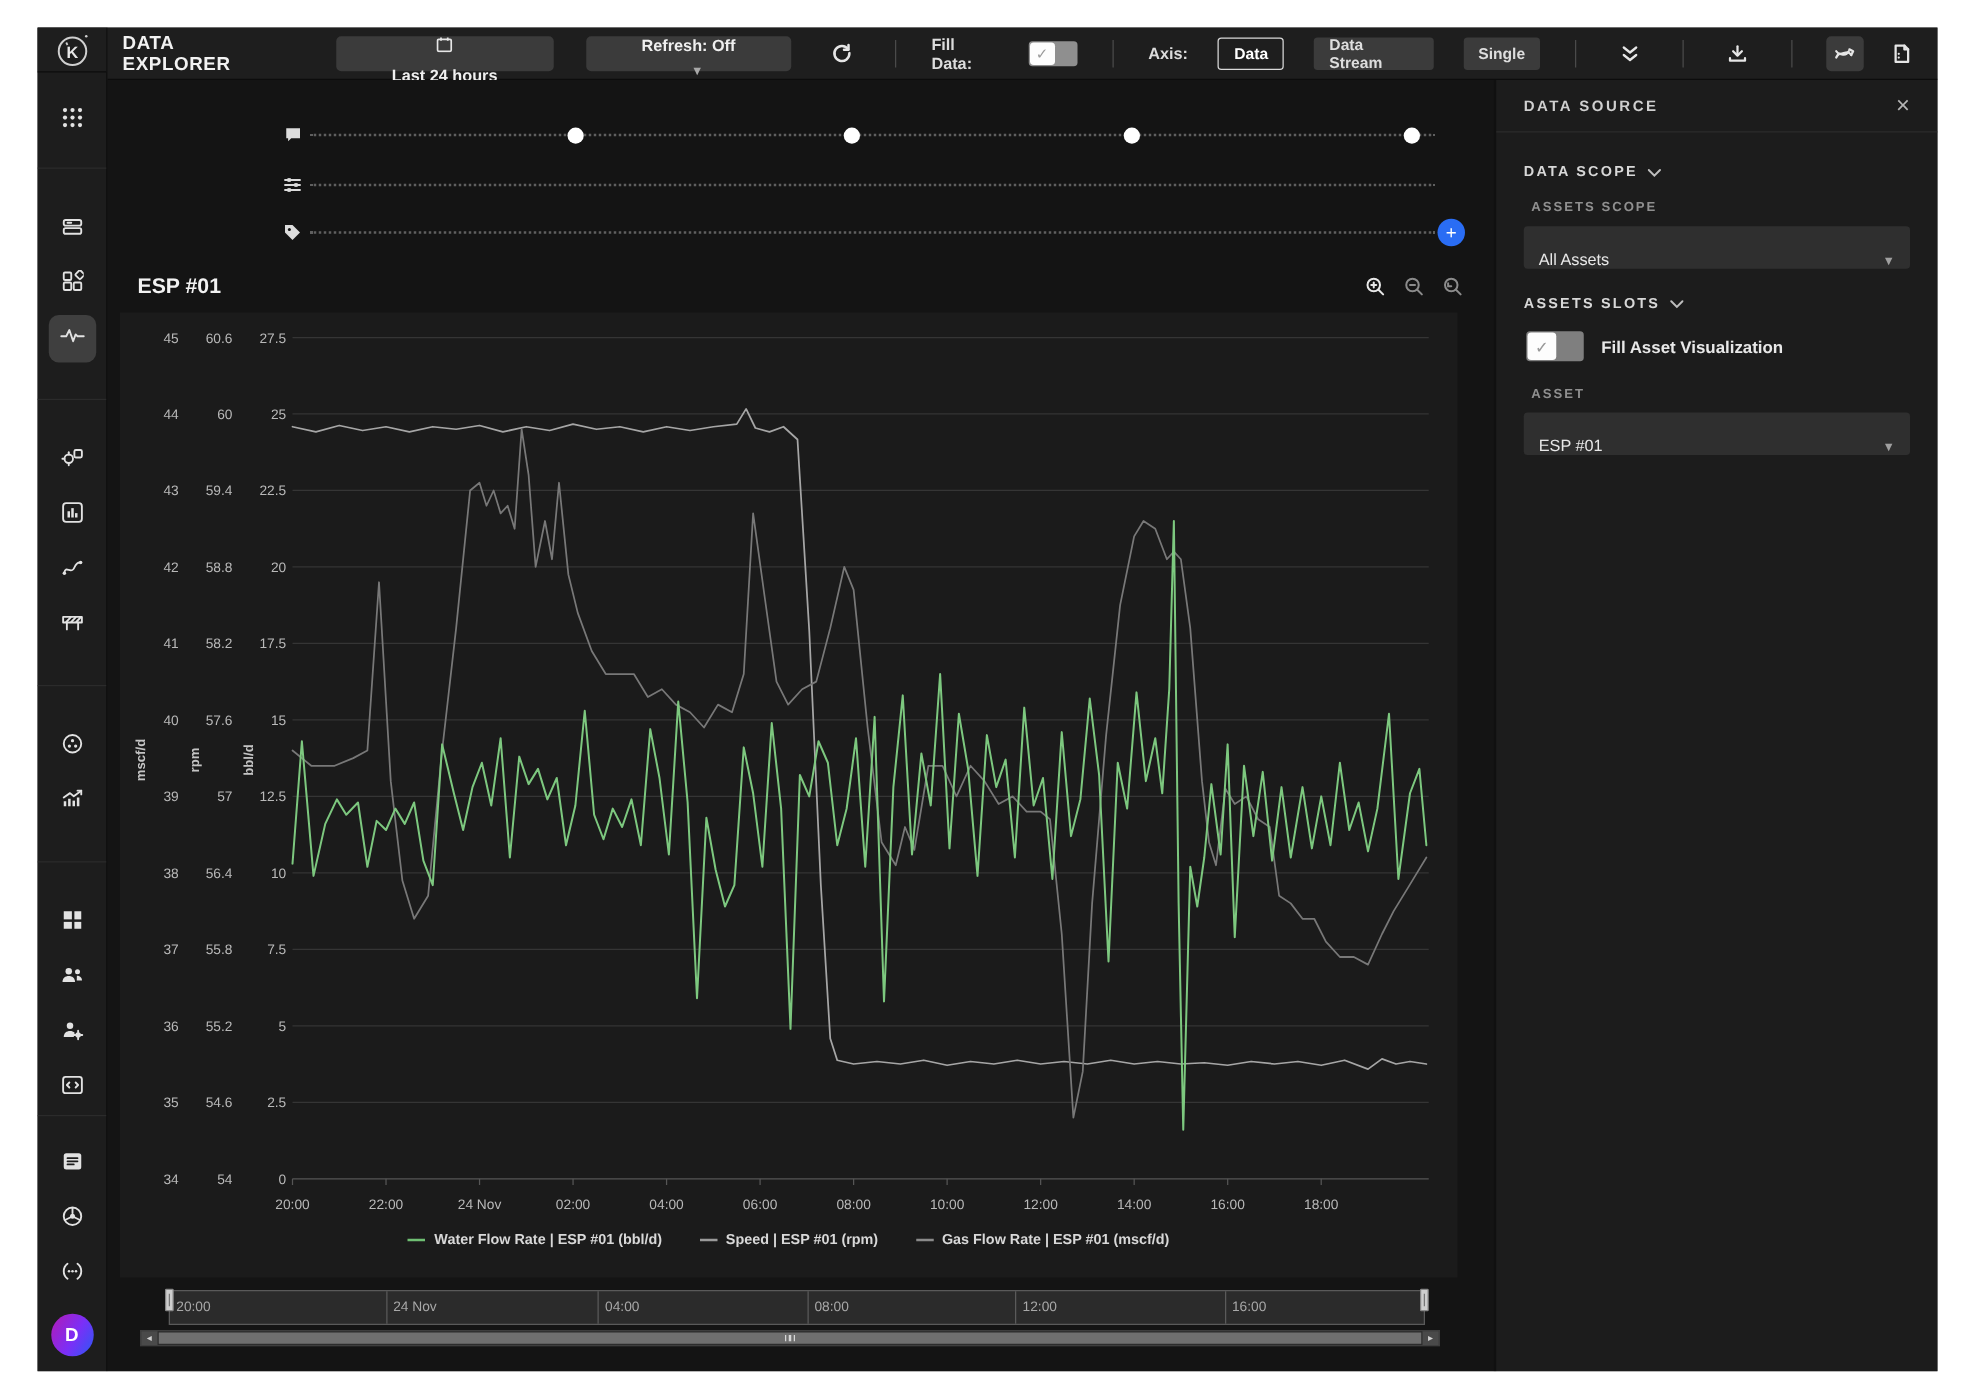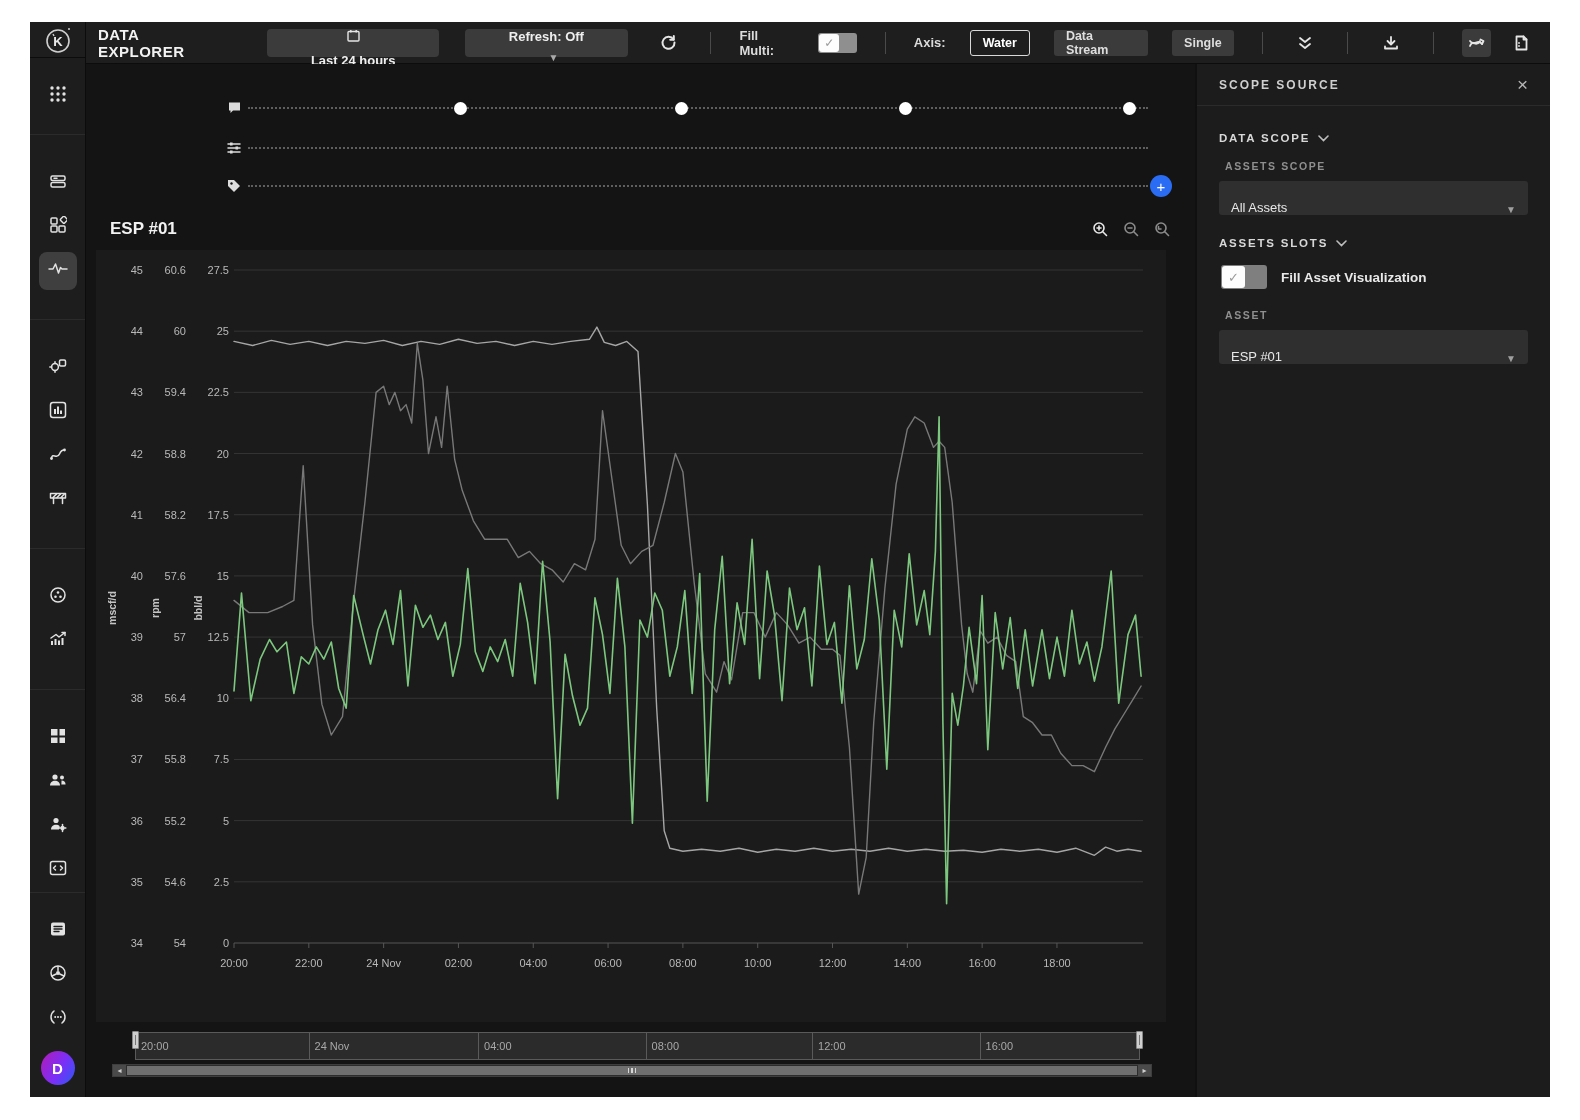--- a/index.html
+++ b/index.html
@@ -300,29 +300,29 @@
       <span>Refresh: Off</span>
       <span class="caret">▼</span>
     </div>
     <div class="icon-btn" style="margin-left:10px;">
       <svg width="17" height="17" viewBox="0 0 17 17">
           <path d="M13.5,5.5 A6 6 0 1 0 14.5,8.5" stroke-width="2"></path>
           <polyline points="13.8,2 13.8,5.8 10.2,5.8" stroke-width="2" fill="none"></polyline>
         </svg>
     </div>
     <div class="hdiv"></div>
-    <span class="hlabel">Fill Multi:</span>
+    <span class="hlabel">Fill Data:</span>
     <div class="toggle">
       <div class="knob">
           <span>✓</span>
         </div>
     </div>
     <div class="hdiv"></div>
     <span class="hlabel">Axis:</span>
-    <div class="axis-btn selected">Water</div>
+    <div class="axis-btn selected">Data</div>
     <div class="axis-btn">Data Stream</div>
     <div class="axis-btn">Single</div>
     <div class="hdiv"></div>
     <div class="icon-btn">
       <svg width="16" height="16" viewBox="0 0 16 16">
           <polyline points="3,3 8,7 13,3"></polyline>
           <polyline points="3,9 8,13 13,9"></polyline>
         </svg>
     </div>
     <div class="hdiv"></div>
@@ -492,20 +492,34 @@
           <line x1="811.3333333333333" y1="693" x2="811.3333333333333" y2="698" stroke="#565656" stroke-width="1"></line>
           <text x="811.3333333333333" y="717" text-anchor="middle" fill="#b9b9b9" font-size="11">14:00</text>
           <line x1="886.1481481481482" y1="693" x2="886.1481481481482" y2="698" stroke="#565656" stroke-width="1"></line>
           <text x="886.1481481481482" y="717" text-anchor="middle" fill="#b9b9b9" font-size="11">16:00</text>
           <line x1="960.9629629629629" y1="693" x2="960.9629629629629" y2="698" stroke="#565656" stroke-width="1"></line>
           <text x="960.9629629629629" y="717" text-anchor="middle" fill="#b9b9b9" font-size="11">18:00</text>
           <polyline points="138.0,91.4 156.7,95.5 175.4,90.4 194.1,94.4 212.8,91.4 231.5,95.5 250.2,91.4 268.9,93.4 287.6,90.4 306.3,95.5 325.0,91.4 343.7,94.4 362.4,89.3 381.1,93.4 399.9,91.4 418.6,95.5 437.3,91.4 456.0,94.4 474.7,91.4 493.4,89.3 500.9,77.1 508.3,92.4 519.6,95.5 530.8,91.4 542.0,101.6 551.4,254.5 560.7,458.5 568.2,580.8 573.8,598.2 586.9,601.2 605.6,599.2 624.3,601.2 643.0,598.2 661.7,602.2 680.4,599.2 699.1,601.2 717.8,598.2 736.5,601.2 755.2,599.2 773.9,601.2 792.6,598.2 811.3,601.2 830.0,599.2 848.7,601.2 867.4,600.2 886.1,602.2 904.9,599.2 923.6,601.2 942.3,599.2 961.0,602.2 979.7,598.2 998.4,605.3 1009.6,597.1 1020.8,601.2 1032.0,599.2 1045.1,601.2" fill="none" stroke="#a6a6a6" stroke-width="1.4" stroke-linejoin="round" stroke-linecap="round"></polyline>
           <polyline points="138.0,350.4 153.0,362.6 171.7,362.6 186.6,356.5 197.9,350.4 207.2,215.8 216.6,374.9 225.9,454.4 235.3,485.0 246.5,466.6 257.7,350.4 268.9,252.5 280.1,142.4 287.6,136.2 293.2,154.6 298.9,142.4 304.5,160.7 310.1,154.6 315.7,173.0 321.3,93.4 326.9,130.1 332.5,203.5 340.0,166.8 345.6,197.4 351.2,136.2 358.7,209.7 366.2,240.3 377.4,270.8 388.6,289.2 399.9,289.2 411.1,289.2 422.3,307.6 433.5,301.4 444.7,313.7 456.0,319.8 467.2,332.0 478.4,313.7 489.6,319.8 499.0,289.2 506.5,160.7 515.8,228.0 525.2,295.3 534.5,313.7 545.7,301.4 557.0,295.3 568.2,252.5 579.4,203.5 586.9,221.9 598.1,332.0 609.3,423.8 620.6,442.2 628.0,411.6 635.5,429.9 646.7,362.6 658.0,362.6 669.2,387.1 680.4,362.6 691.6,374.9 702.9,393.2 714.1,387.1 725.3,399.3 736.5,399.3 744.0,405.4 753.4,497.2 762.7,644.1 770.2,607.3 777.7,472.7 788.9,338.1 800.1,234.1 811.3,179.1 818.8,166.8 828.2,173.0 837.5,197.4 843.1,191.3 848.7,197.4 856.2,252.5 865.6,374.9 871.2,423.8 876.8,442.2 884.3,381.0 891.8,393.2 901.1,387.1 910.5,405.4 919.8,411.6 927.3,466.6 936.6,472.7 946.0,485.0 955.4,485.0 964.7,503.3 975.9,515.6 987.1,515.6 998.4,521.7 1009.6,497.2 1018.9,478.9 1030.2,460.5 1037.6,448.3 1045.1,436.0" fill="none" stroke="#787878" stroke-width="1.4" stroke-linejoin="round" stroke-linecap="round"></polyline>
           <polyline points="138.0,440.9 145.5,343.0 154.8,450.7 164.2,409.1 173.5,389.5 181.0,401.8 190.4,392.0 197.9,443.4 205.3,406.7 212.8,414.0 220.3,396.9 227.8,409.1 235.3,392.0 242.7,438.5 250.2,458.1 257.7,345.5 267.1,384.6 274.5,414.0 282.0,379.7 289.5,360.2 297.0,394.4 304.5,340.6 311.9,436.0 319.4,355.3 326.9,377.3 334.4,365.1 341.9,389.5 349.4,372.4 356.8,426.2 364.3,394.4 371.8,318.6 379.3,401.8 386.8,421.4 394.2,396.9 401.7,411.6 409.2,389.5 416.7,426.2 424.2,333.3 431.6,372.4 439.1,433.6 446.6,311.2 454.1,392.0 461.6,548.6 469.1,404.2 476.5,445.8 484.0,475.2 491.5,458.1 499.0,347.9 506.5,384.6 513.9,443.4 521.4,328.4 528.9,396.9 536.4,573.1 543.9,370.0 551.4,387.1 558.8,343.0 566.3,360.2 573.8,426.2 581.3,396.9 588.8,340.6 596.2,443.4 603.7,323.5 611.2,551.1 618.7,379.7 626.2,306.3 633.6,433.6 641.1,352.8 648.6,394.4 656.1,289.2 663.6,428.7 671.1,321.0 678.5,365.1 686.0,450.7 693.5,338.1 701.0,379.7 708.5,357.7 715.9,436.0 723.4,316.1 730.9,394.4 738.4,372.4 745.9,453.2 753.4,335.7 760.8,418.9 768.3,389.5 775.8,308.8 783.3,370.0 790.8,519.2 798.2,360.2 805.7,396.9 813.2,303.9 820.7,374.9 828.2,340.6 833.8,384.6 839.4,301.4 843.1,166.8 846.9,472.7 850.6,653.8 856.2,443.4 861.8,475.2 867.4,436.0 873.1,377.3 880.5,433.6 886.1,345.5 891.8,499.7 899.2,362.6 906.7,418.9 914.2,367.5 921.7,438.5 929.2,379.7 936.6,436.0 946.0,379.7 953.5,428.7 961.0,387.1 968.4,426.2 975.9,360.2 983.4,414.0 990.9,392.0 998.4,431.1 1005.9,396.9 1015.2,321.0 1022.7,453.2 1032.0,384.6 1039.5,365.1 1045.1,426.2" fill="none" stroke="#7dc87f" stroke-width="1.6" stroke-linejoin="round" stroke-linecap="round"></polyline>
         </svg>
+      <div class="legend" id="legend">
+          <div class="legend-item">
+            <span class="legend-dash" style="border-top-color: rgb(111, 191, 115);"></span>
+            <span class="legend-label">Water Flow Rate | ESP #01 (bbl/d)</span>
+          </div>
+          <div class="legend-item">
+            <span class="legend-dash" style="border-top-color: rgb(154, 154, 154);"></span>
+            <span class="legend-label">Speed | ESP #01 (rpm)</span>
+          </div>
+          <div class="legend-item">
+            <span class="legend-dash" style="border-top-color: rgb(138, 138, 138);"></span>
+            <span class="legend-label">Gas Flow Rate | ESP #01 (mscf/d)</span>
+          </div>
+        </div>
     </div>
 
     <div class="brush" id="brush">
       <div class="brush-handle" style="left:-4px;"></div>
       <div class="brush-handle" style="right:-4px;"></div>
     <div class="brush-sect" style="left: 0%; border-left: none;">20:00</div>
         <div class="brush-sect" style="left: 17.2%;">24 Nov</div>
         <div class="brush-sect" style="left: 34.1%;">04:00</div>
         <div class="brush-sect" style="left: 50.8%;">08:00</div>
         <div class="brush-sect" style="left: 67.4%;">12:00</div>
@@ -519,21 +533,21 @@
             <i></i>
             <i></i>
           </div>
       </div>
       <div class="sb-arrow">▸</div>
     </div>
   </div>
 
   <div class="rpanel">
     <div class="rp-head">
-      <span class="rp-title">SCOPE SOURCE</span>
+      <span class="rp-title">DATA SOURCE</span>
       <span class="rp-close">×</span>
     </div>
     <div class="rp-body">
       <div class="rp-sect">
         <span>DATA SCOPE</span>
         <svg width="11" height="7" viewBox="0 0 11 7">
             <polyline points="1,1 5.5,5.5 10,1" fill="none"></polyline>
           </svg>
       </div>
       <div class="rp-sublabel">ASSETS SCOPE</div>

